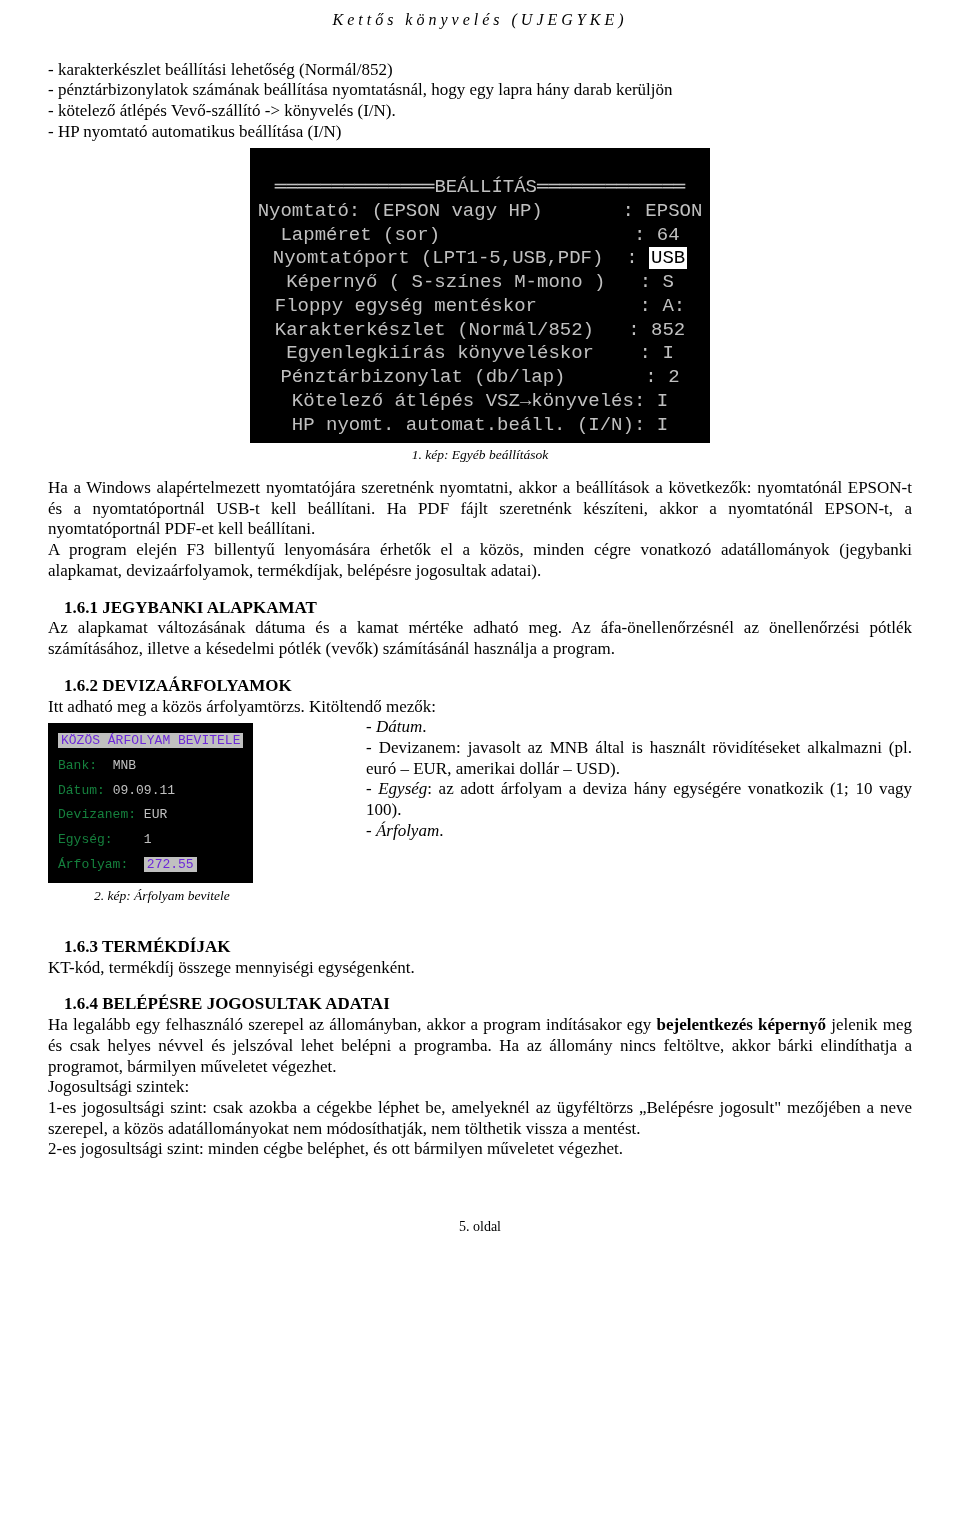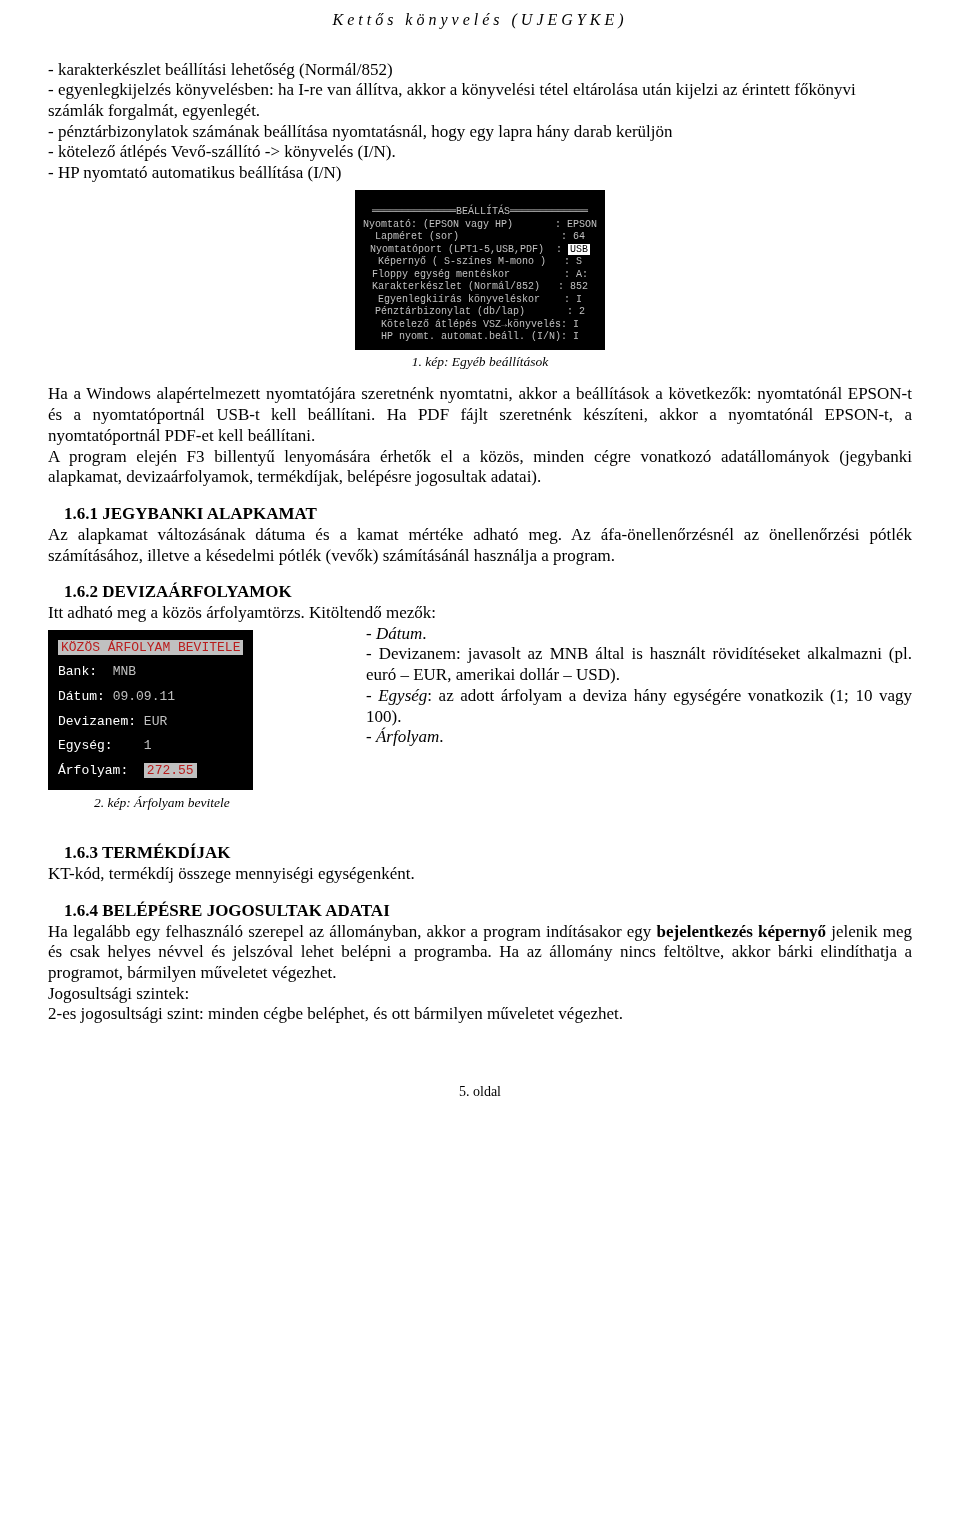--- a/index.html
+++ b/index.html
@@ -29,35 +29,35 @@
   .bullet-list { margin: 0; padding: 0; list-style: none; }
   .bullet-list li::before { content: "- "; }
 
   
   .dos {
     font-family: "Courier New", monospace;
     background: #000;
     color: #c0c0c0;
     display: inline-block;
     padding: 4px 8px 6px 8px;
-    font-size: 10px;
+    font-size: 19px;
     line-height: 1.25;
     margin: 6px 0 2px 0;
     white-space: pre;
     position: relative;
   }
   .dos .hl { background: #fff; color: #000; padding: 0 2px; }
   .dos-center { text-align: center; }
   .dos.arfolyam {
     font-size: 13px;
     padding: 6px 10px;
     line-height: 1.9;
   }
-  .dos .yel { color: #ffffff; }
-  .dos .inv { background: #c0c0c0; color: #b91c1c; padding: 0 3px; }
+  .dos .yel { color: #15803d; }
+  .dos .inv { background: #c0c0c0; color: #6d28d9; padding: 0 3px; }
 
   .caption {
     font-style: italic;
     font-size: 13.5px;
     text-align: center;
     margin: 2px 0 14px 0;
   }
   .caption-left {
     font-style: italic;
     font-size: 13.5px;
@@ -90,21 +90,20 @@
 </style>
 </head>
 <body>
 
 <div class="page">
 
   <div class="header">Kettős könyvelés (UJEGYKE)</div>
 
   <ul class="bullet-list">
     <li>karakterkészlet beállítási lehetőség (Normál/852)</li>
-    <li>egyenlegkijelzés könyvelésben: ha I-re van állítva, akkor a könyvelési tétel eltárolása után kijelzi az érintett főkönyvi számlák forgalmát, egyenlegét.</li>
     <li>pénztárbizonylatok számának beállítása nyomtatásnál, hogy egy lapra hány darab kerüljön</li>
     <li>kötelező átlépés Vevő-szállító -&gt; könyvelés (I/N).</li>
     <li>HP nyomtató automatikus beállítása (I/N)</li>
   </ul>
 
   <div class="dos-center">
     <div class="dos">
 <span>══════════════BEÁLLÍTÁS═════════════</span>
 <span><span>Nyomtató: (EPSON vagy HP)</span>       <span>:</span> <span>EPSON</span></span>
 <span><span>Lapméret (sor)</span>                 <span>:</span> <span>64</span></span>
@@ -148,17 +147,18 @@
   </div>
 
   <h3 class="subsec">1.6.3  TERMÉKDÍJAK</h3>
   <p class="para">KT-kód, termékdíj összege mennyiségi egységenként.</p>
 
   <h3 class="subsec">1.6.4  BELÉPÉSRE JOGOSULTAK ADATAI</h3>
   <p class="para justify">
     <span>Ha legalább egy felhasználó szerepel az állományban, akkor a program indításakor egy </span><span class="bold">bejelentkezés képernyő</span><span> jelenik meg és csak helyes névvel és jelszóval lehet belépni a programba. Ha az állomány nincs feltöltve, akkor bárki elindíthatja a programot, bármilyen műveletet végezhet.</span>
   </p>
   <p class="para">Jogosultsági szintek:</p>
+  <p class="para justify">1-es jogosultsági szint: csak azokba a cégekbe léphet be, amelyeknél az ügyféltörzs „Belépésre jogosult" mezőjében a neve szerepel, a közös adatállományokat nem módosíthatják, nem tölthetik vissza a mentést.</p>
   <p class="para">2-es jogosultsági szint: minden cégbe beléphet, és ott bármilyen műveletet végezhet.</p>
 
   <div class="footer">5. oldal</div>
 
 </div>
 
 </body></html>

